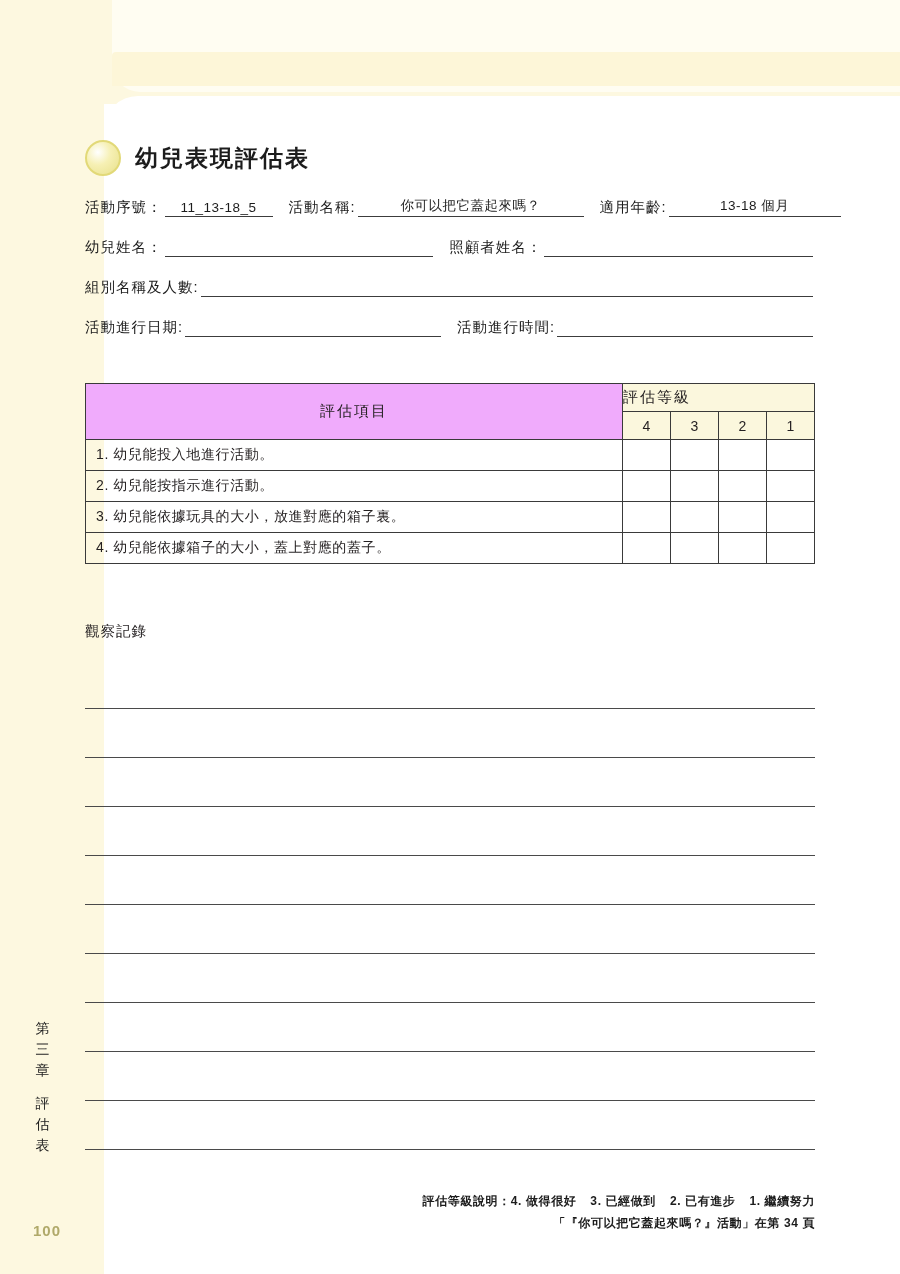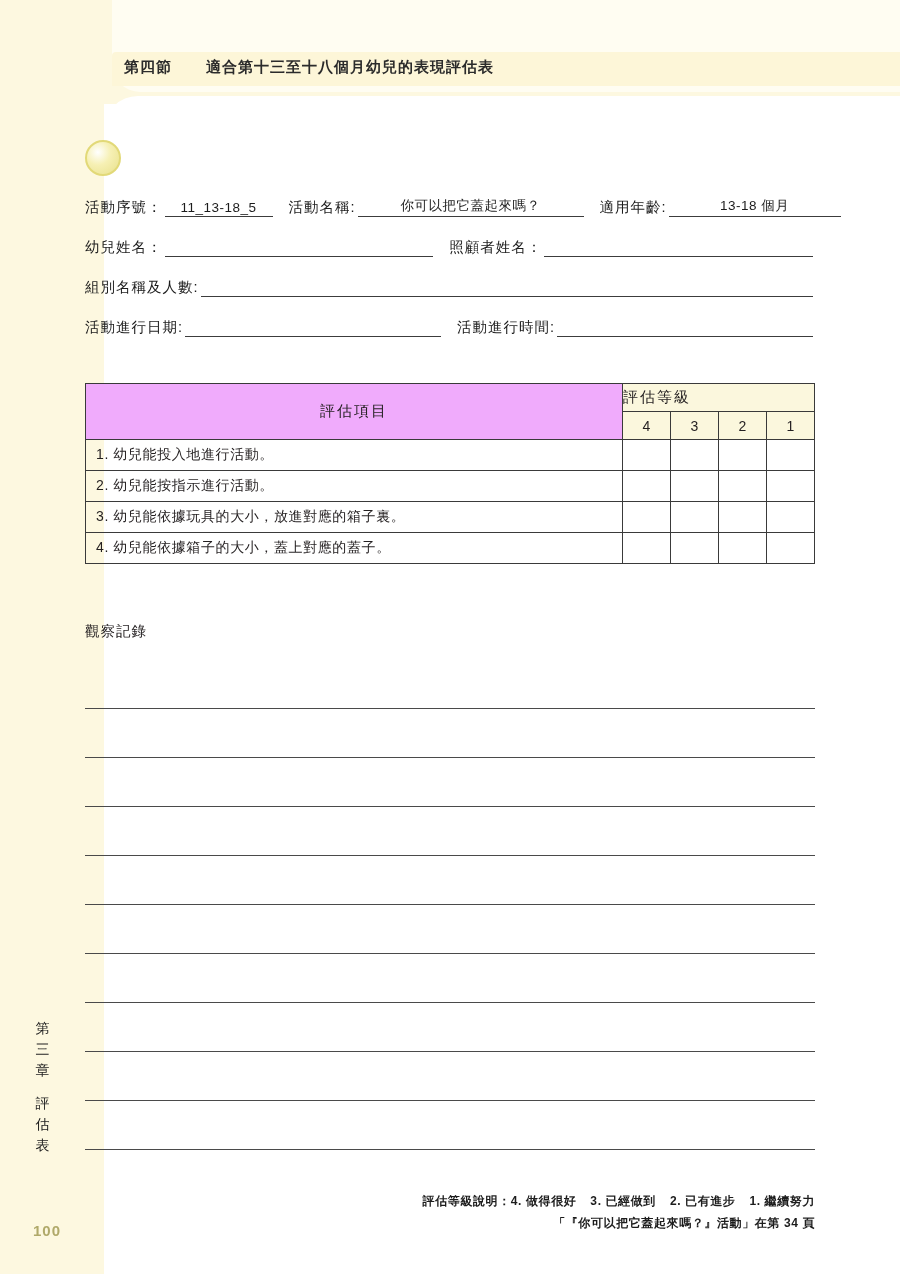--- a/index.html
+++ b/index.html
@@ -257,26 +257,24 @@
 
 <div class="page">
 
   <div class="left-band"></div>
   <div class="top-band"></div>
   <div class="top-band-inner"></div>
   <div class="white-notch"></div>
   <div class="band-stripe"></div>
   <div class="header-bar"></div>
 
-  <div class="header-text">
-    <span class="sec">第四節</span><span>適合第十三至十八個月幼兒的表現評估表</span>
-  </div>
 
   <div class="title-row">
     <div class="title-dot"></div>
+    <div class="title-text">幼兒表現評估表</div>
   </div>
 
   <div class="form">
 
     <div class="frow">
       <span class="flabel">活動序號：</span>
       <span class="fline fixed-a">
         <span class="val">11_13-18_5</span>
       </span>
       <span class="gap"></span>

